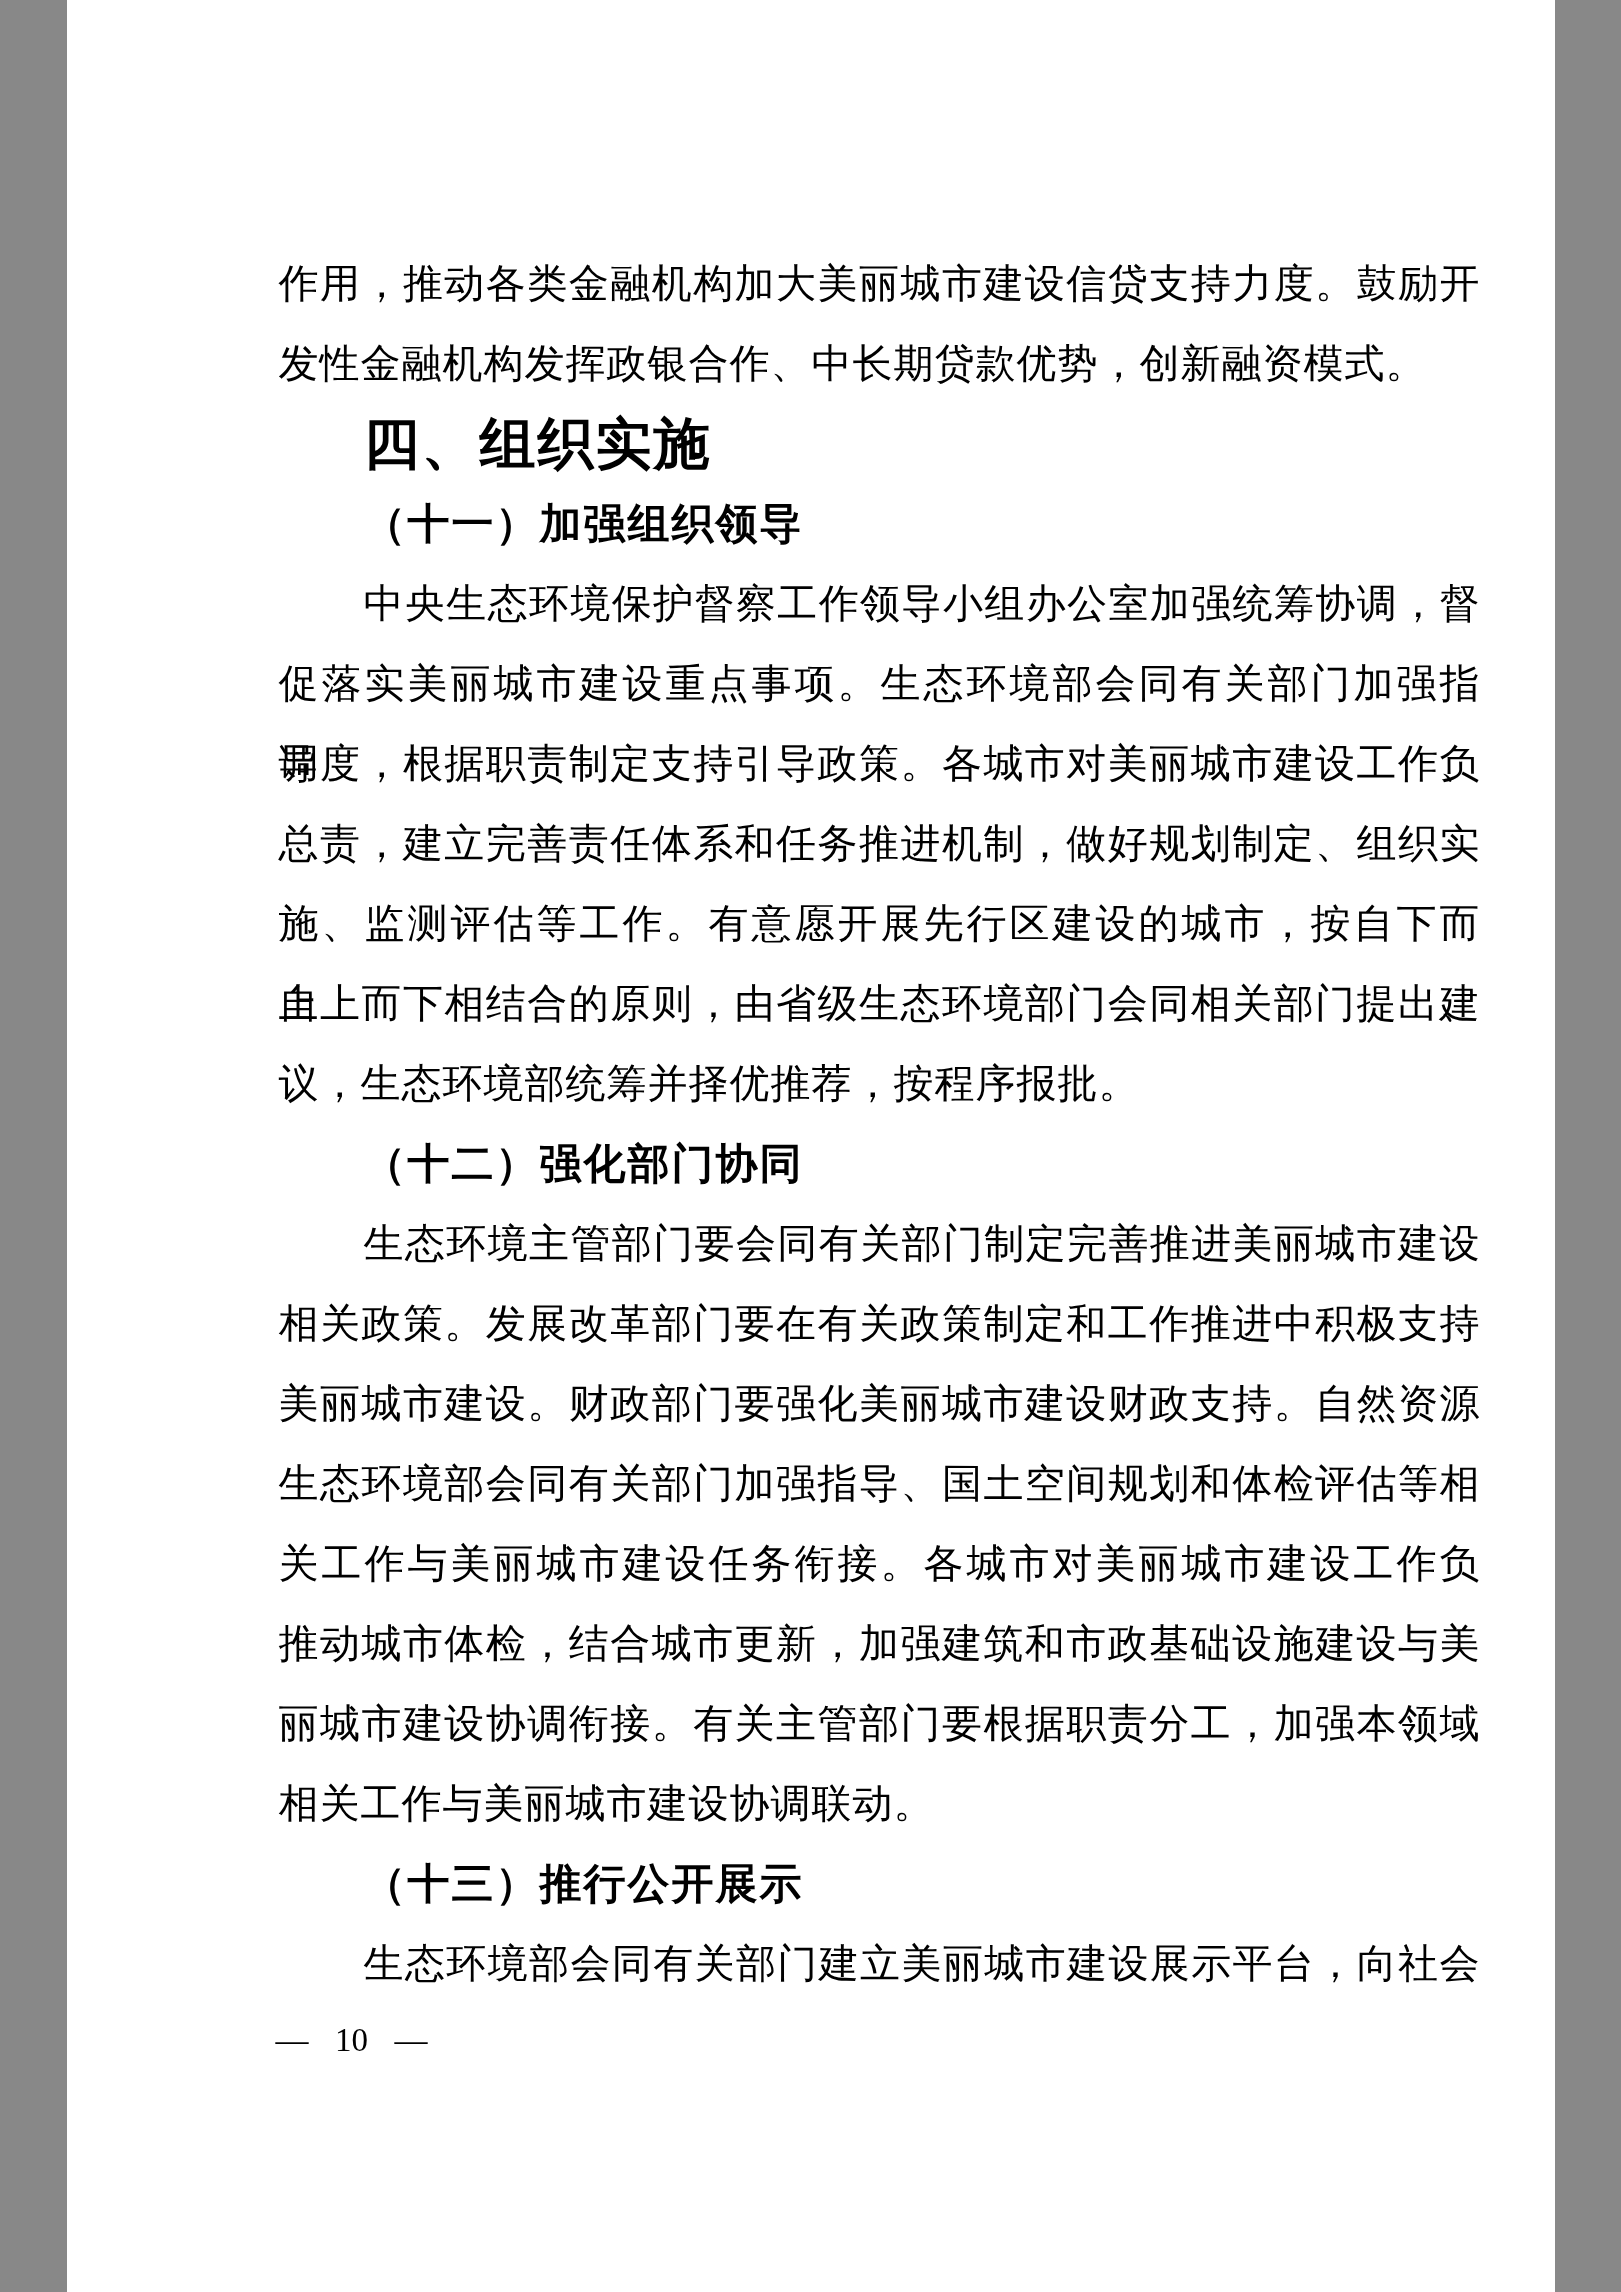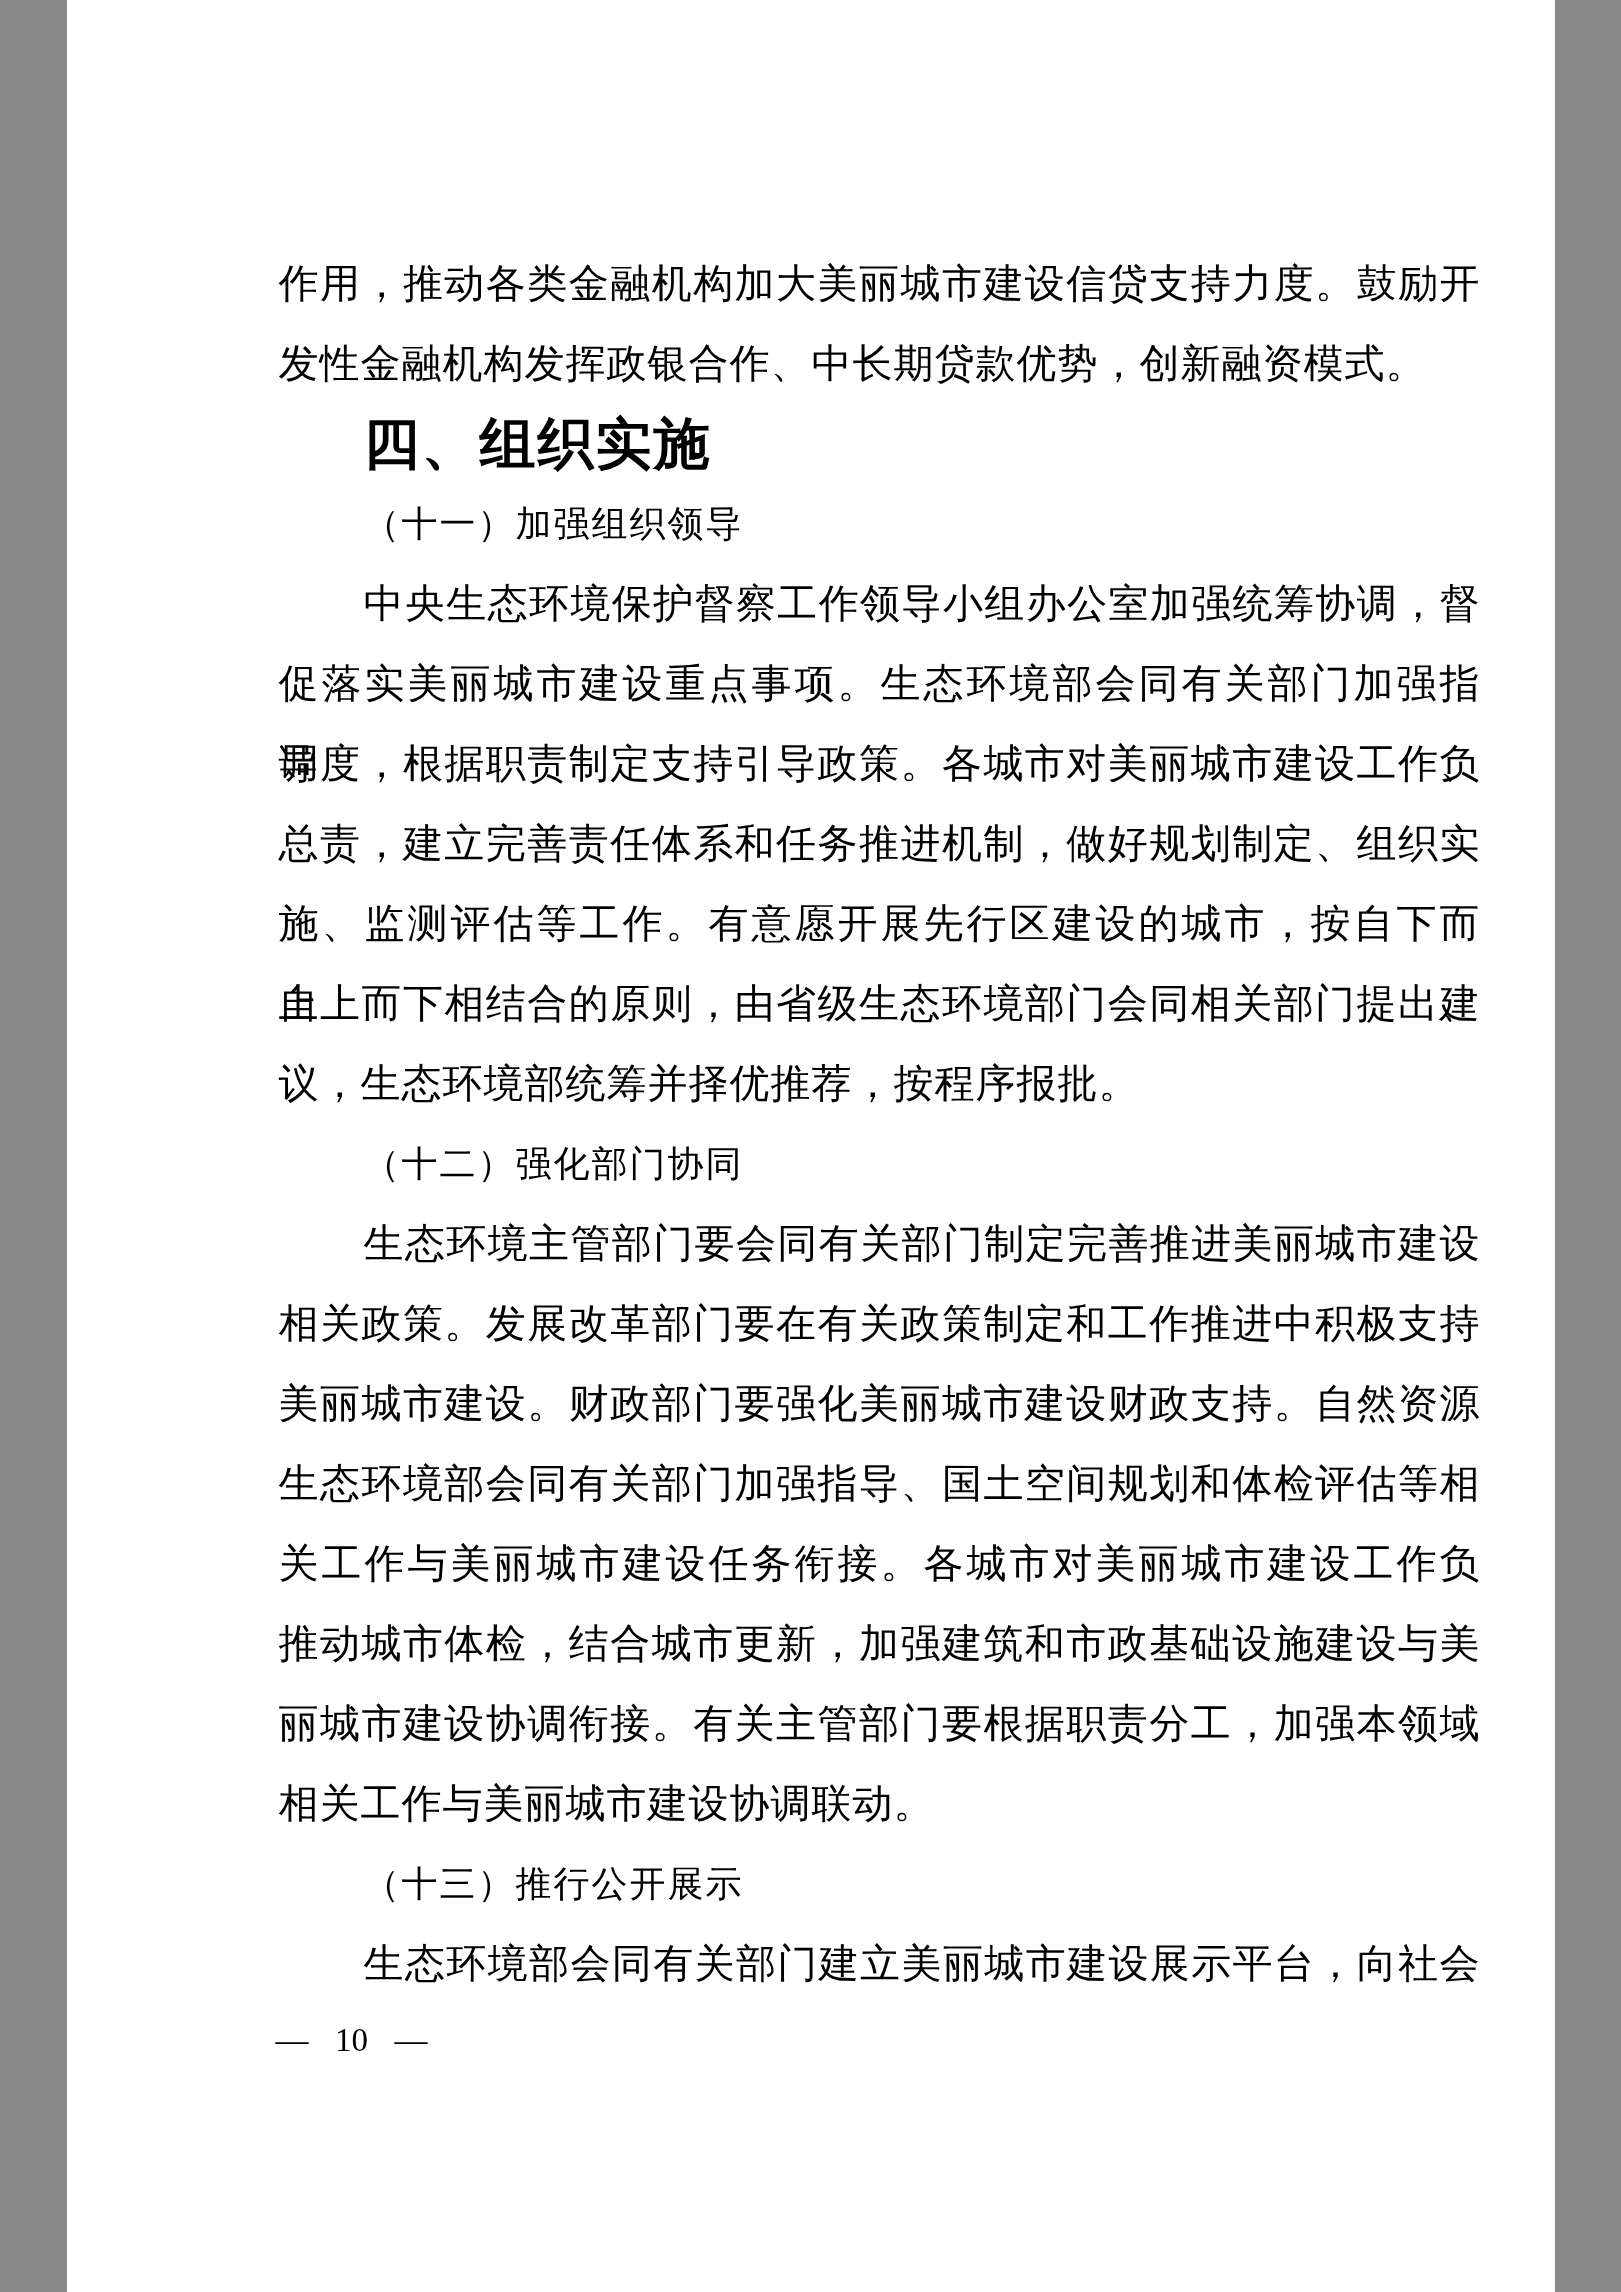--- a/index.html
+++ b/index.html
@@ -45,22 +45,22 @@
   .line.indent {
     text-indent: 85px;
   }
   .line.h1 {
     font-family: "Liberation Sans", "DejaVu Sans", sans-serif;
     font-weight: bold;
     font-size: 56px;
     letter-spacing: 2px;
   }
   .line.h2 {
-    font-weight: normal;
-    font-size: 36px;
+    font-weight: bold;
+    font-size: 42px;
     letter-spacing: 2px;
   }
   .footer {
     position: absolute;
     left: 209px;
     top: 2021px;
     display: flex;
     align-items: center;
     gap: 26.5px;
     font-size: 33px;

